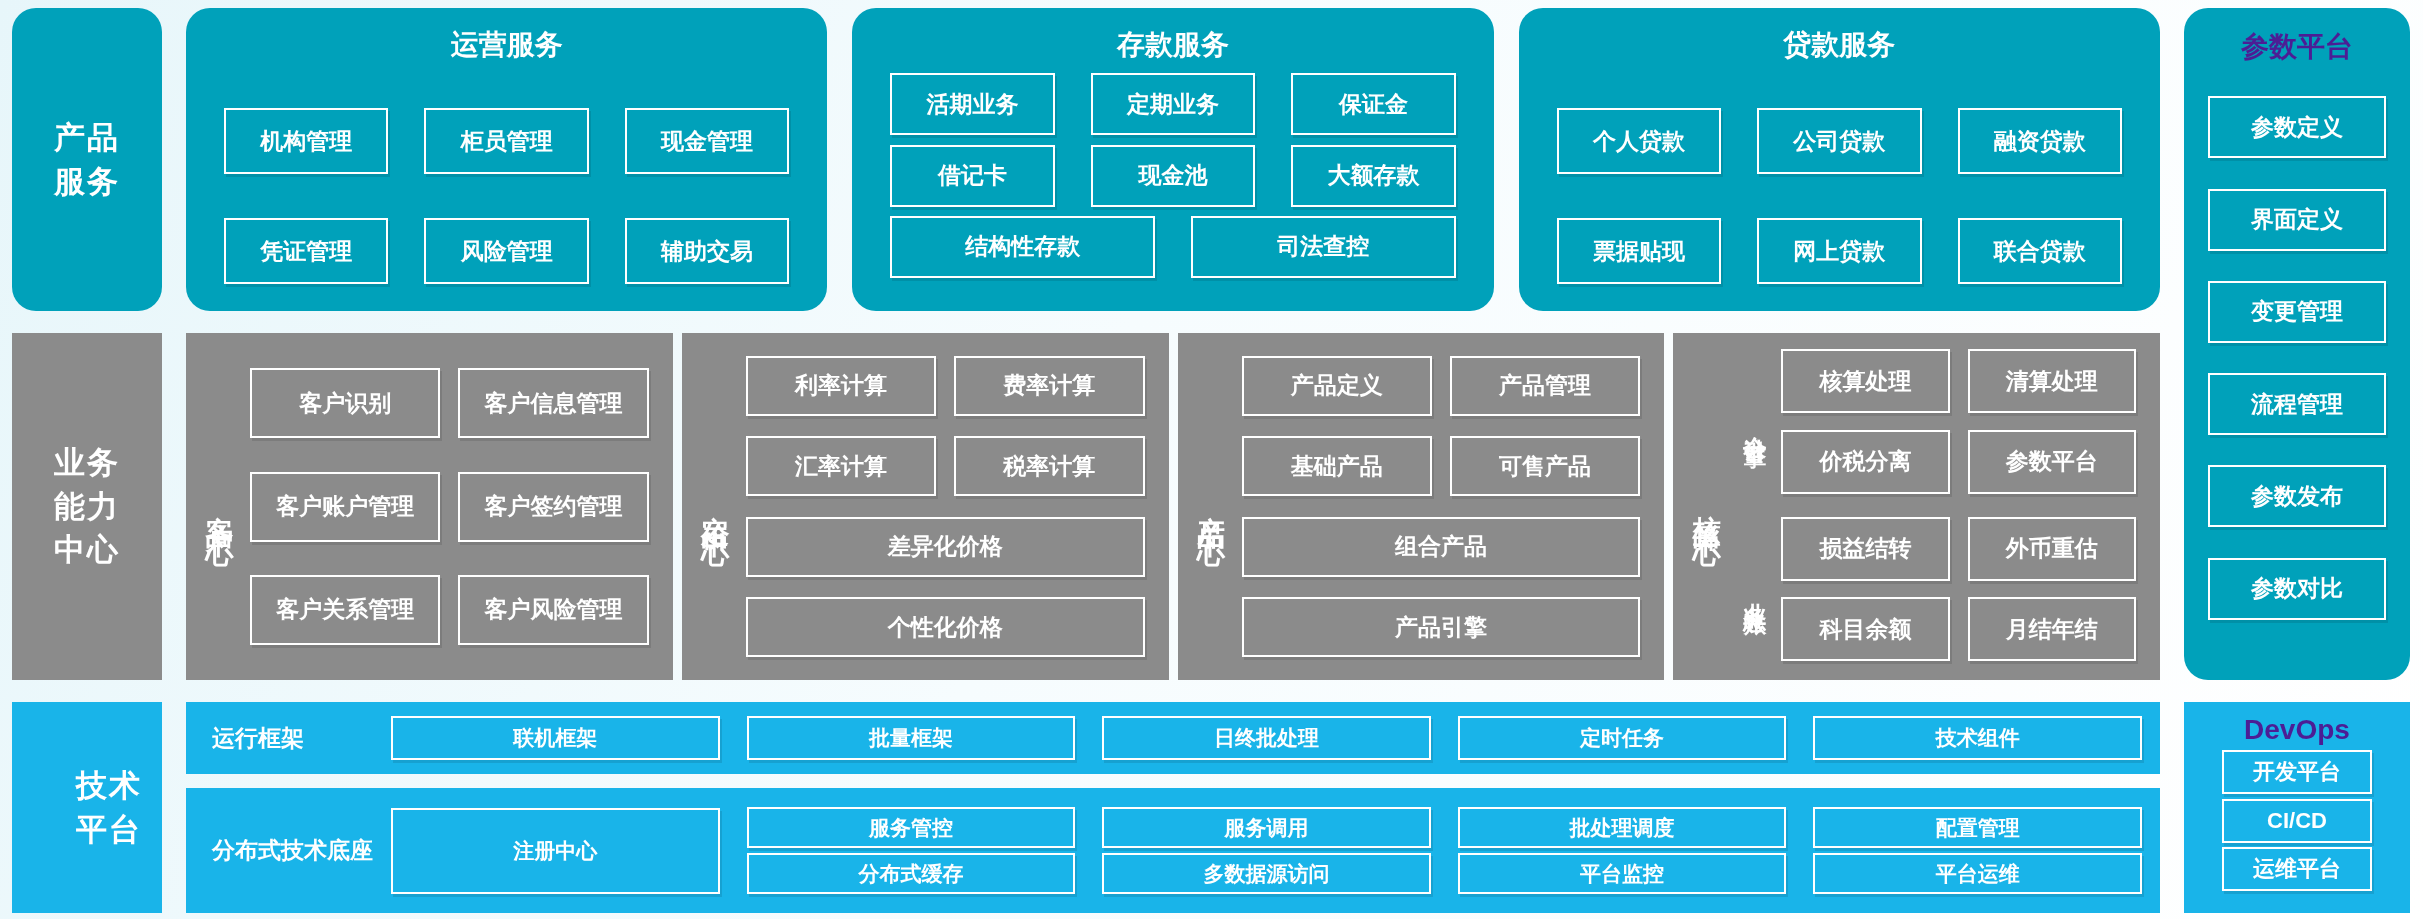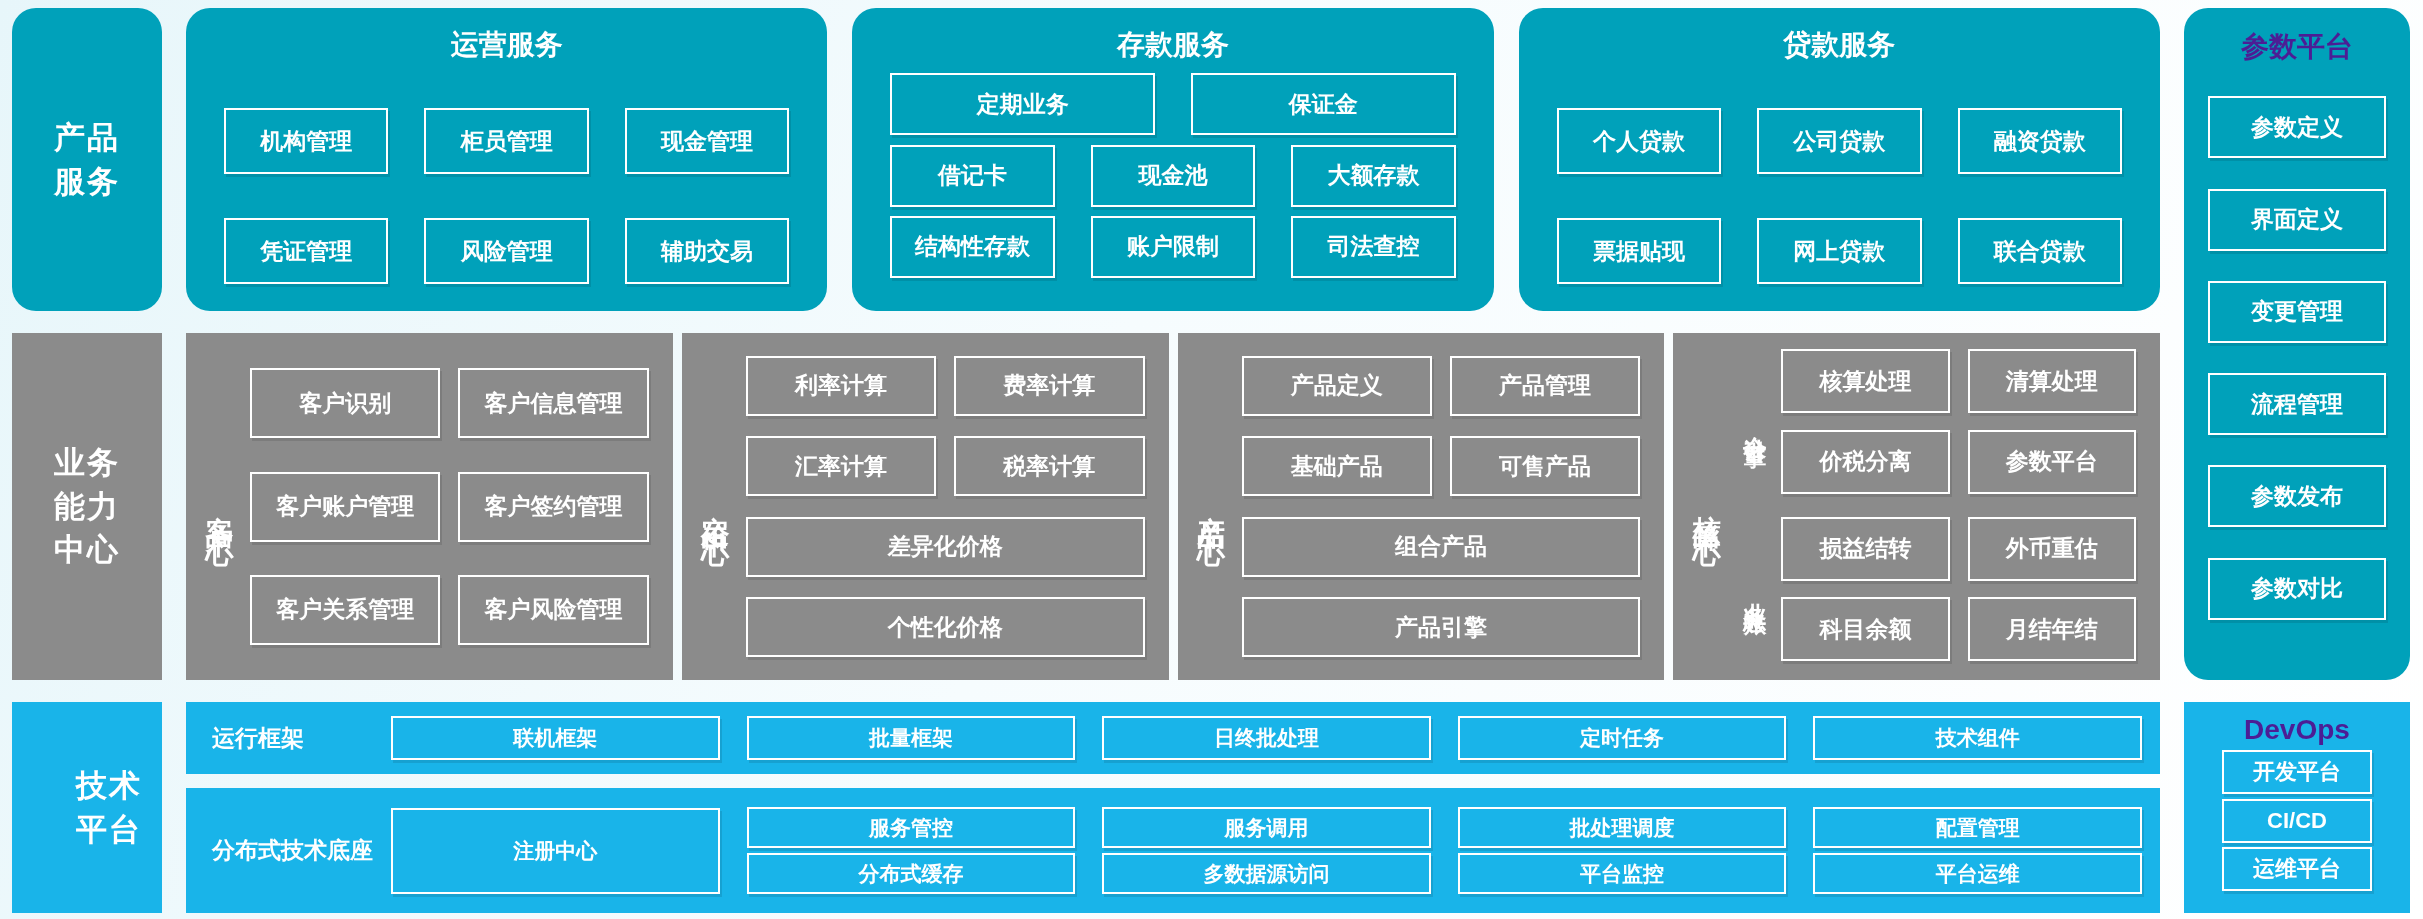--- a/index.html
+++ b/index.html
@@ -169,31 +169,31 @@
             <div class="box">风险管理</div>
             <div class="box">辅助交易</div>
           </div>
         </div>
       </section>
 
       <section class="panel panel-col teal">
         <h2>存款服务</h2>
         <div class="rows rows-3">
           <div class="row">
+            <div class="box">活期业务</div>
             <div class="box">定期业务</div>
             <div class="box">保证金</div>
           </div>
           <div class="row">
             <div class="box">借记卡</div>
             <div class="box">现金池</div>
             <div class="box">大额存款</div>
           </div>
           <div class="row">
             <div class="box">结构性存款</div>
-            <div class="box">账户限制</div>
             <div class="box">司法查控</div>
           </div>
         </div>
       </section>
 
       <section class="panel panel-col teal">
         <h2>贷款服务</h2>
         <div class="rows rows-2">
           <div class="row">
             <div class="box">个人贷款</div>

